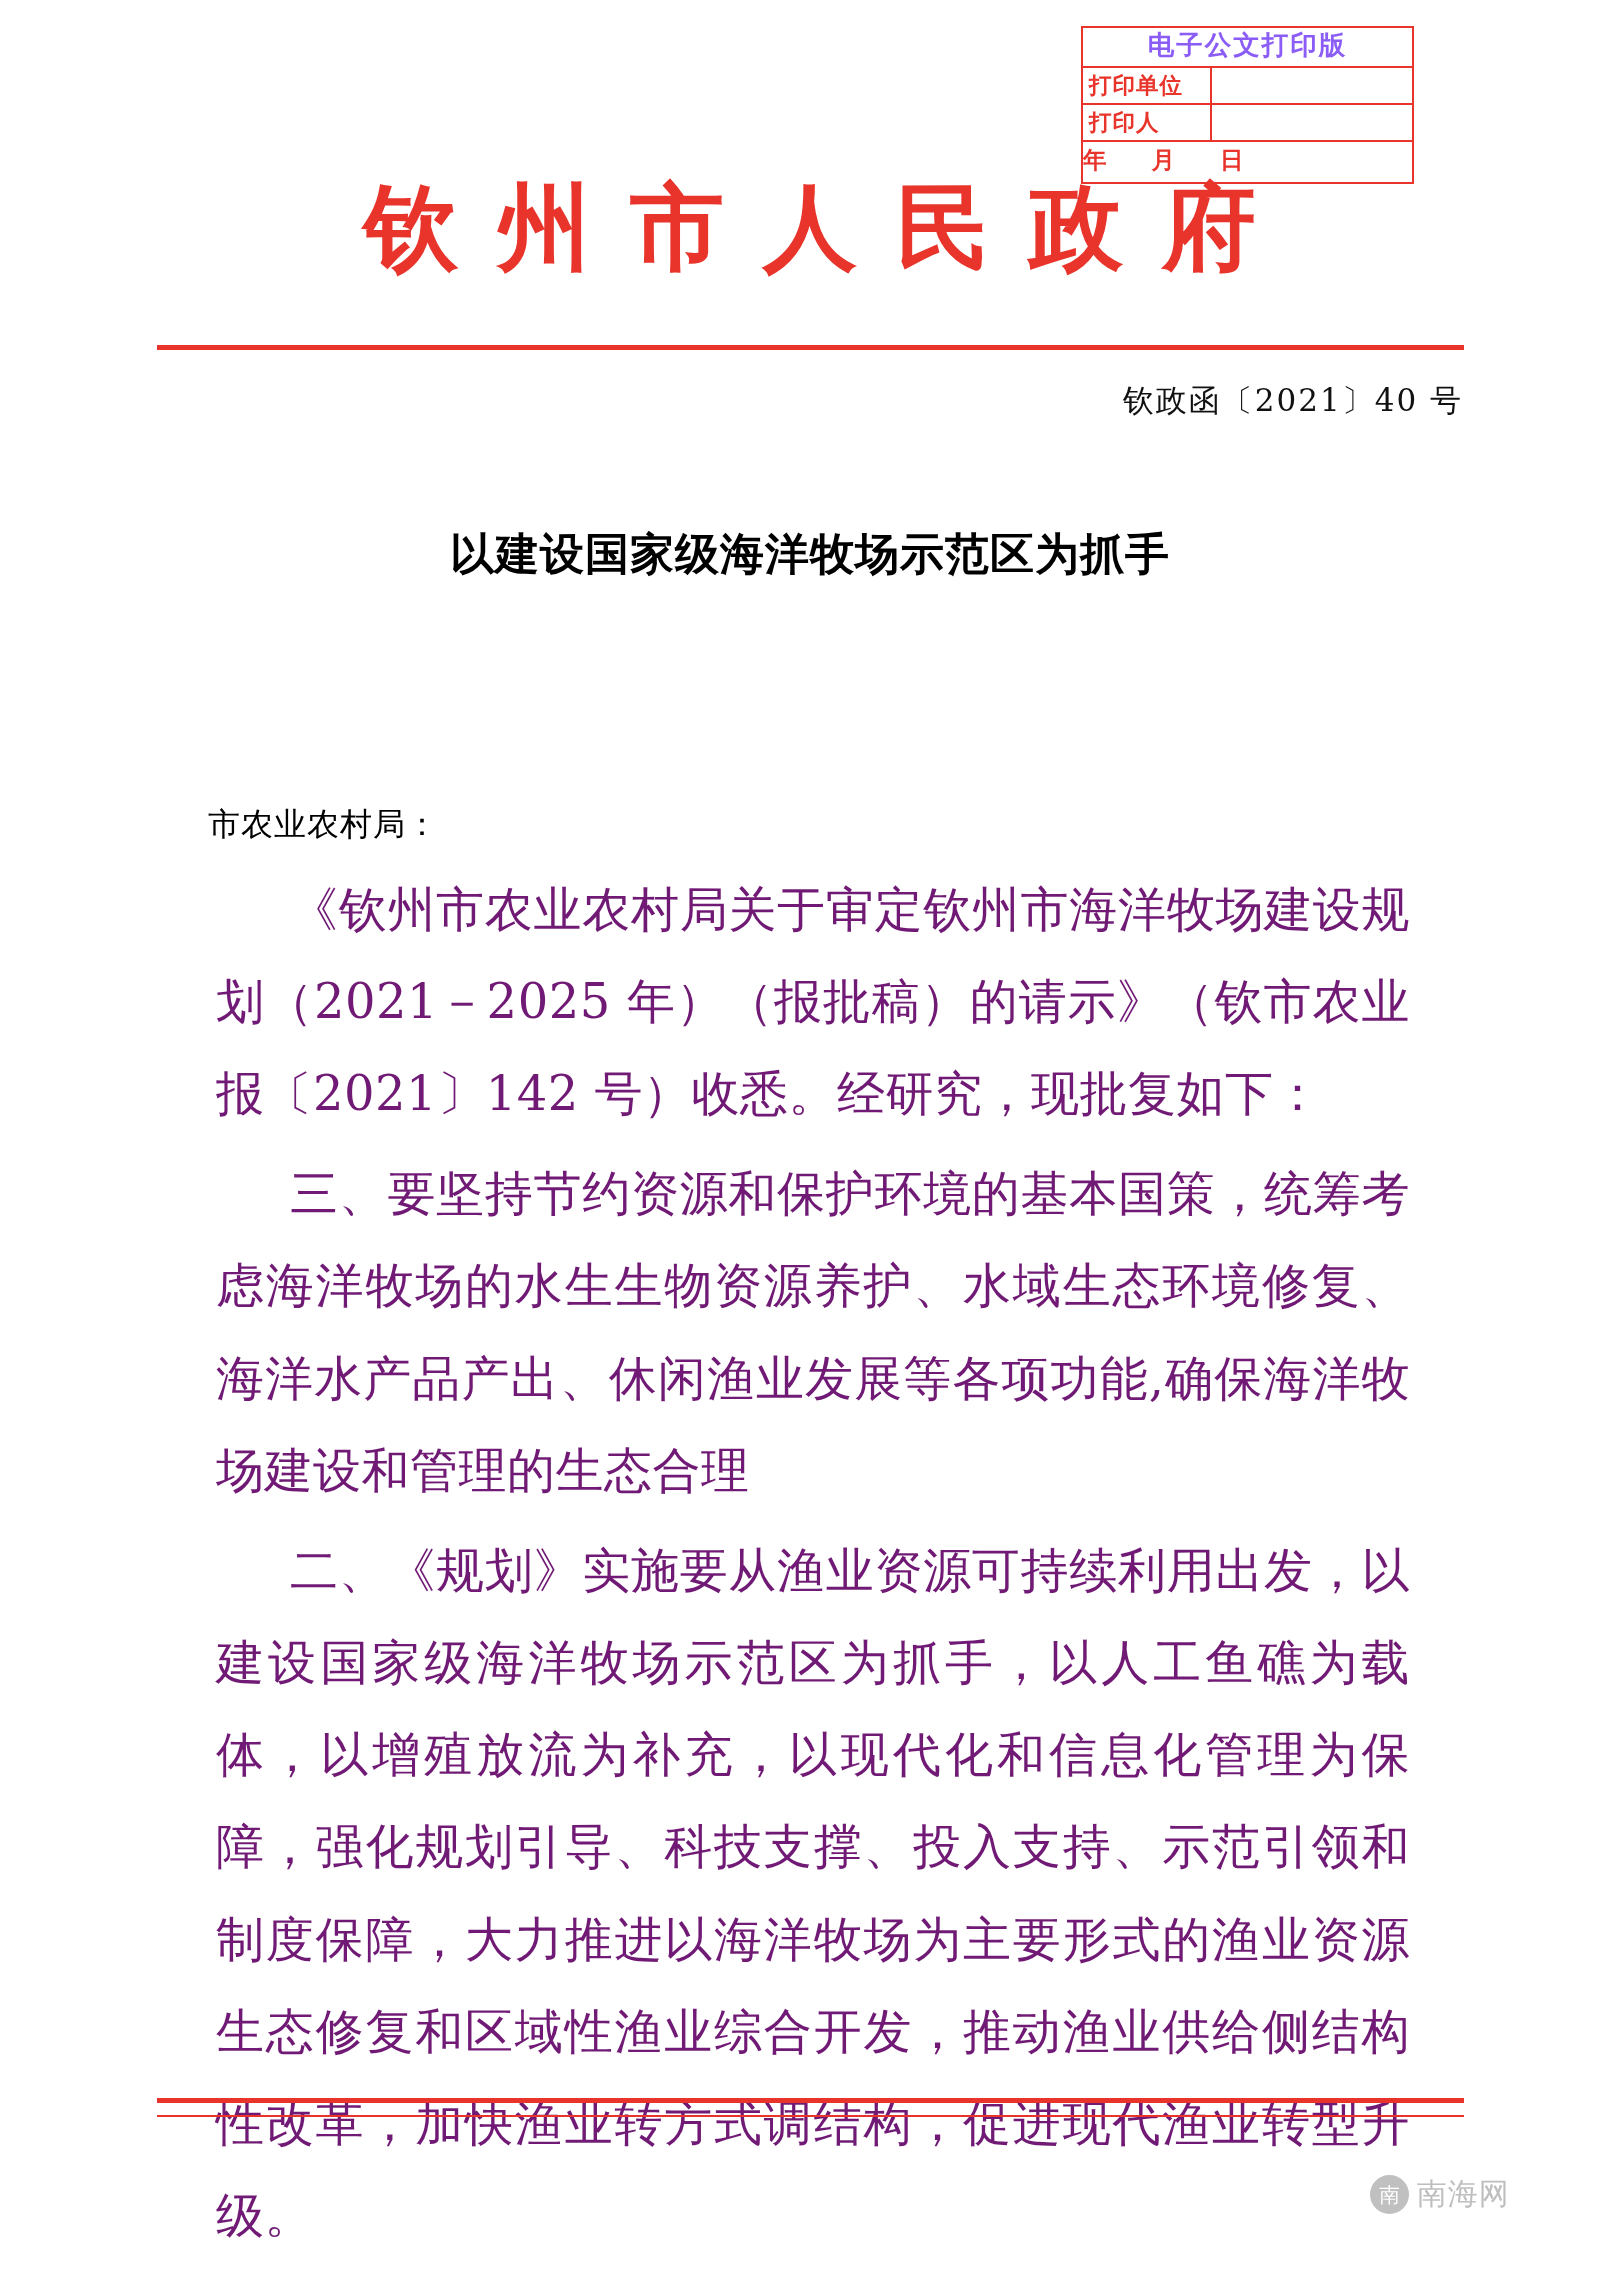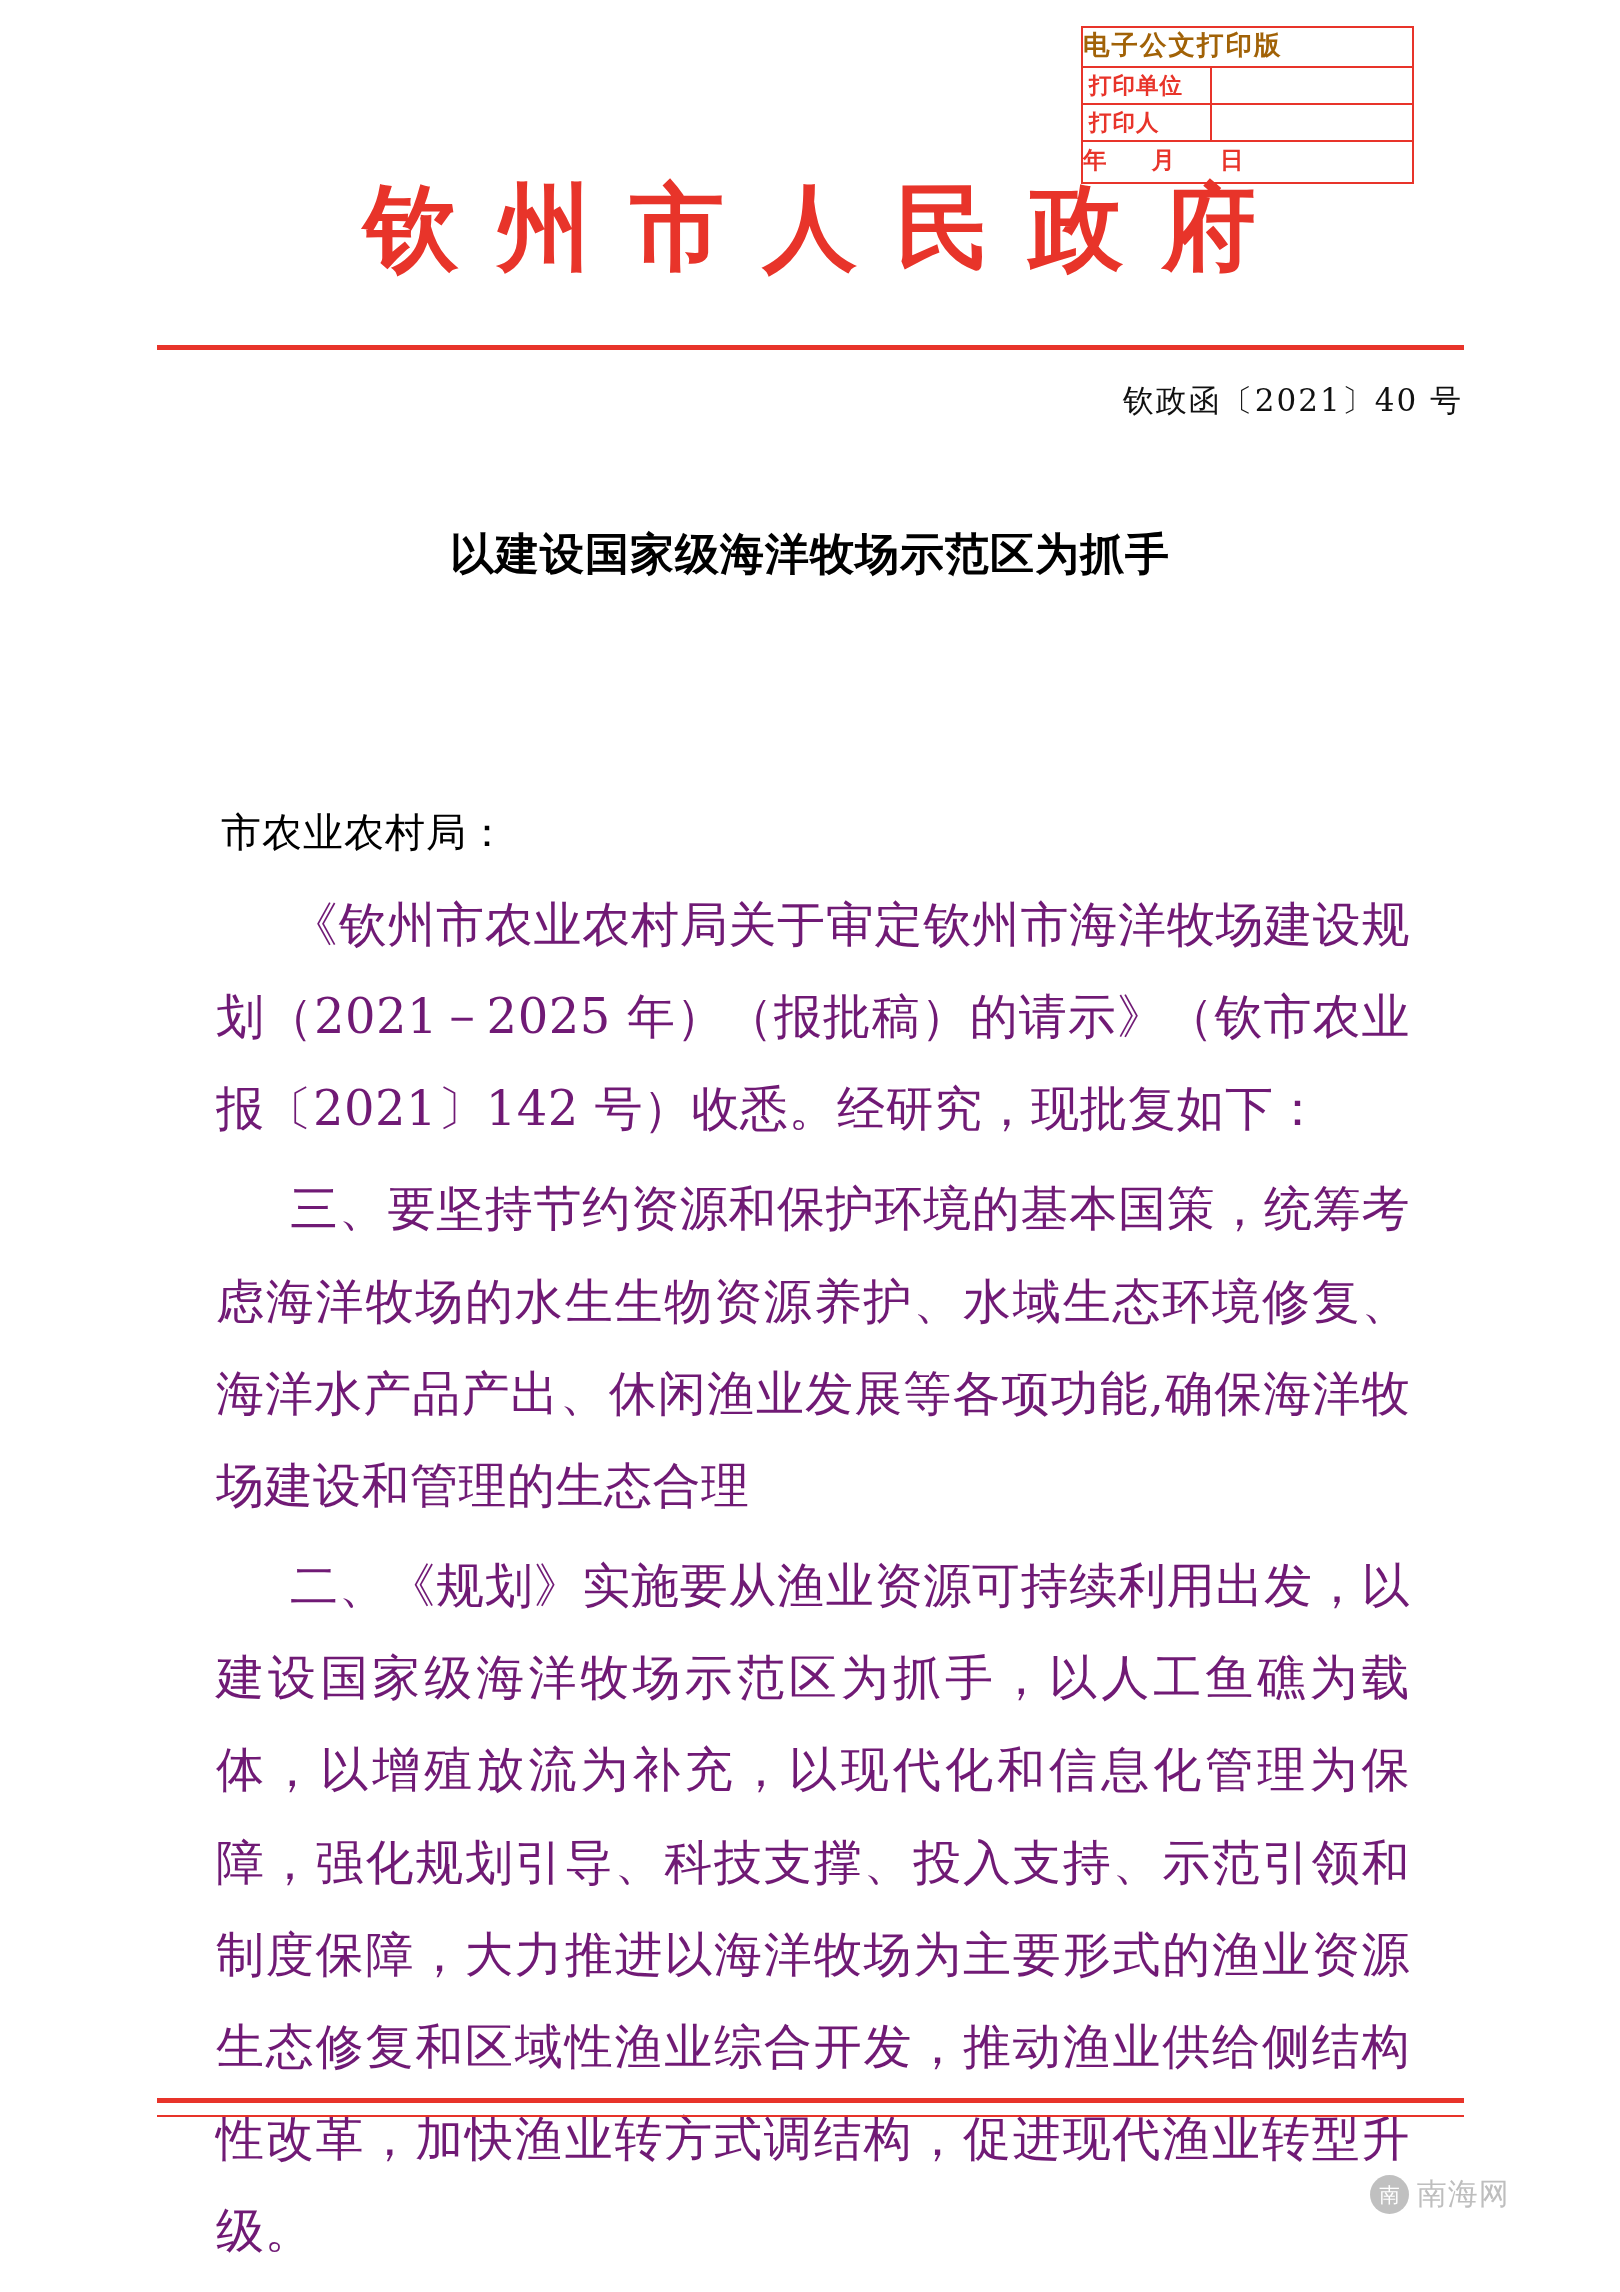--- a/index.html
+++ b/index.html
@@ -26,21 +26,22 @@
     box-sizing: border-box;
   }
   .print-stamp .ps-row {
     display: flex;
     border-bottom: 2px solid #e8342a;
     box-sizing: border-box;
   }
   .print-stamp .ps-row:last-child { border-bottom: none; }
   .ps-title {
     width: 100%;
-    color: #a16207;
+    text-align: center;
+    color: #8b5cf6;
     font-family: "DejaVu Sans", "Liberation Sans", sans-serif;
     font-weight: bold;
     font-size: 26.5px;
     letter-spacing: 2px;
     padding: 4.9px 0 6.9px 0;
     line-height: 1;
   }
   .ps-label {
     width: 129px;
     color: #e8342a;
@@ -142,26 +143,25 @@
   }
 
   
   .body-wrap {
     position: absolute;
     top: 794px;
     left: 208px;
     width: 1210px;
   }
   .salutation {
-    font-size: 40px;
+    font-size: 32px;
     line-height: 1.9;
     letter-spacing: 1px;
     color: #000;
     margin-bottom: 5.9px;
-    margin-left: 13px;
   }
   .para {
     font-size: 48px;
     line-height: 1.92;
     letter-spacing: 0.5px;
     color: #701a75;
     text-align: justify;
     text-align-last: left;
     text-indent: 74px;
     margin: 8px;

